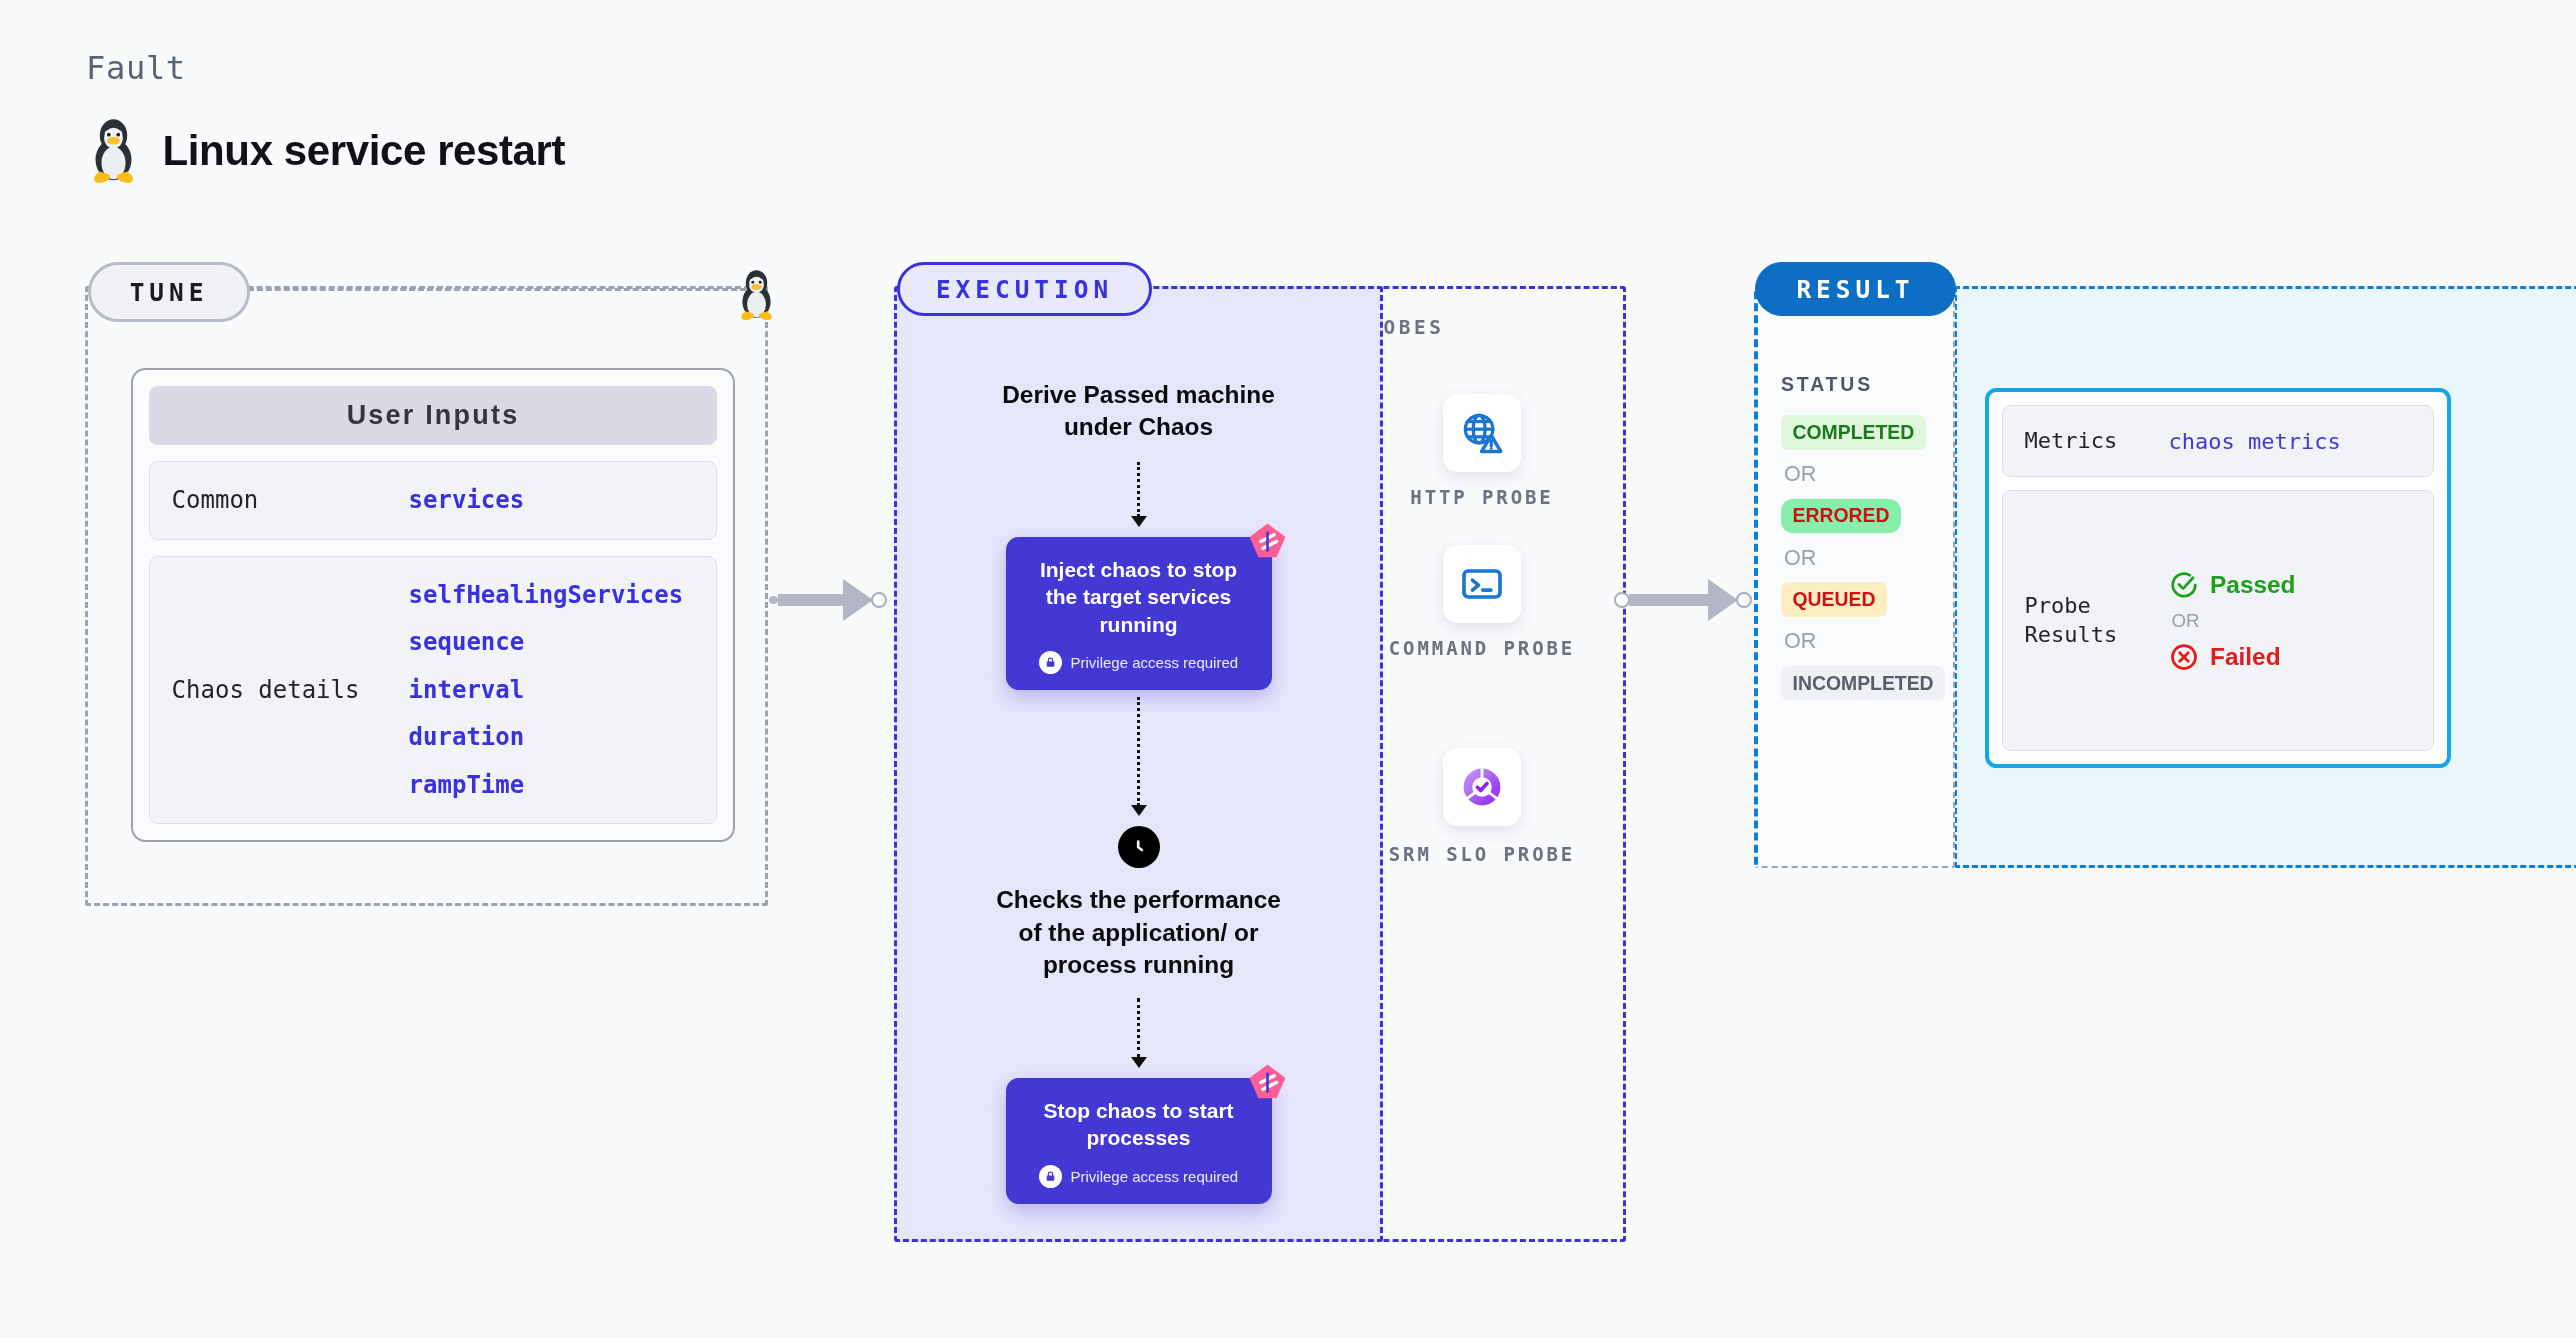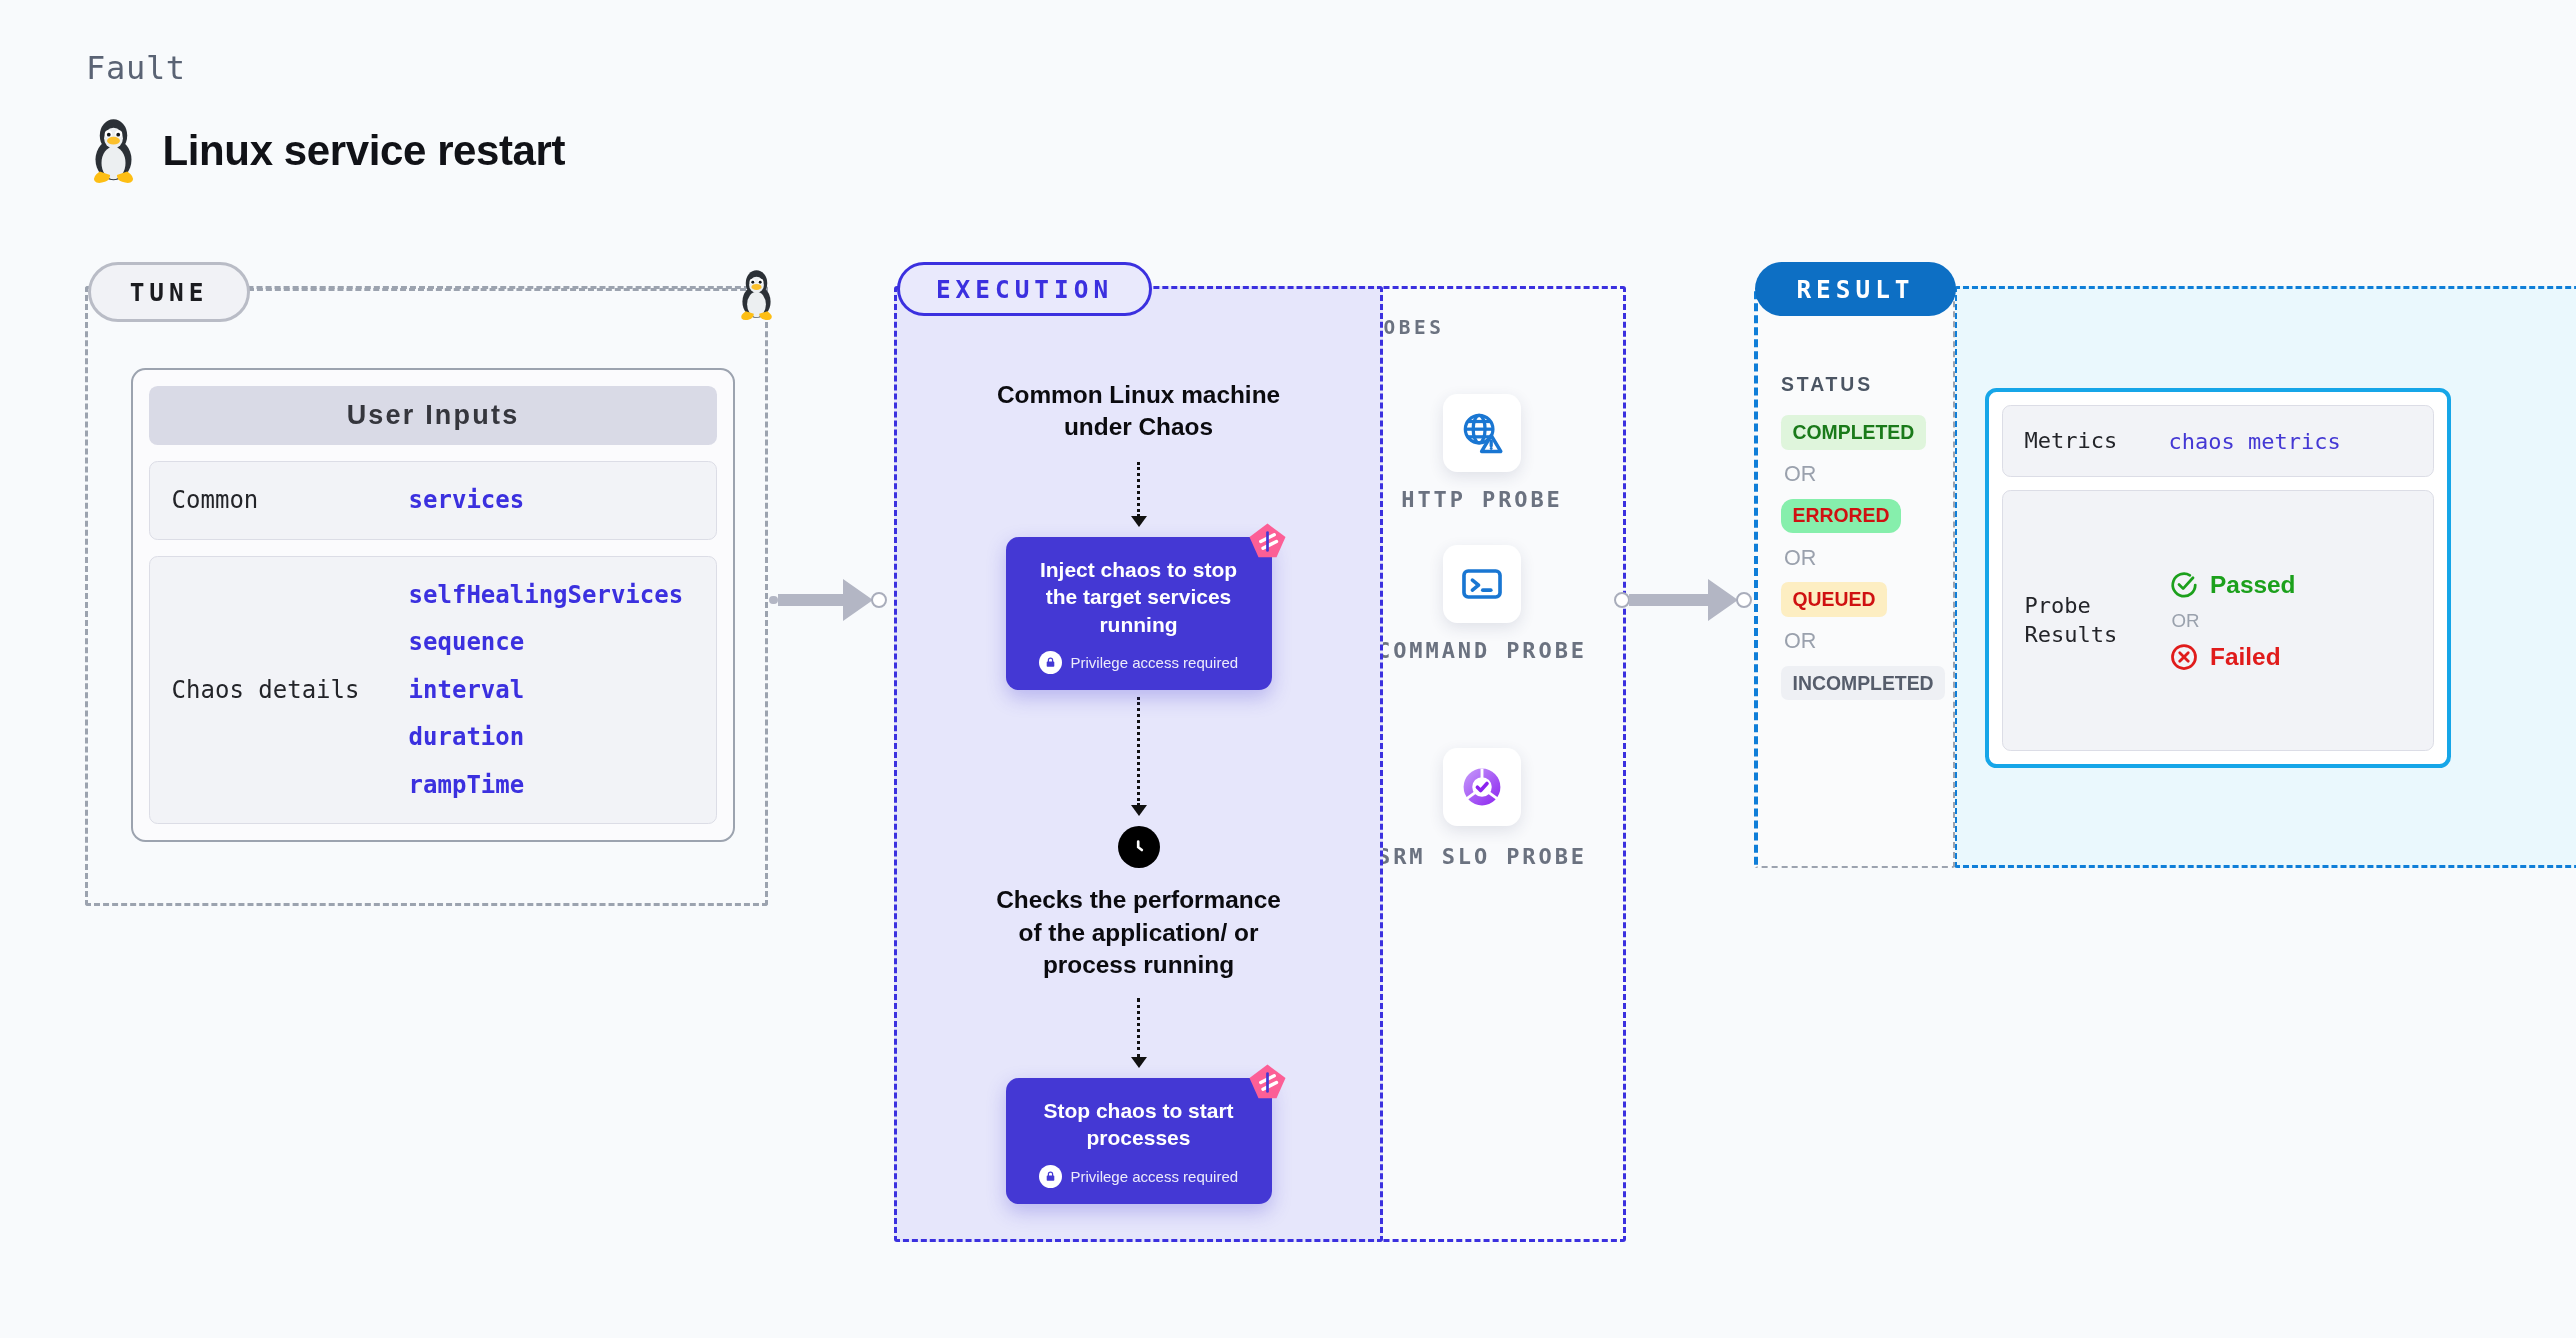--- a/index.html
+++ b/index.html
@@ -98,21 +98,21 @@
     display:flex;align-items:center;justify-content:center;flex:none;}
   .priv-text{font-size:15px;color:#ecebfb;}
   .litmus{position:absolute;right:-18.7px;top:-18.7px;width:45px;height:45px;}
 
   .clock-icon{width:42px;height:42px;border-radius:50%;background:#000;
      display:flex;align-items:center;justify-content:center;}
 
   .probe-item{position:absolute;width:288px;display:flex;flex-direction:column;align-items:center;gap:13px;}
   .probe-tile{width:78px;height:78px;border-radius:14.4px;background:#fff;
     box-shadow:0 5px 14.4px rgba(40,50,90,.12);display:flex;align-items:center;justify-content:center;}
-  .probe-name{font-family:"DejaVu Sans Mono",monospace;font-weight:bold;font-size:22px;
+  .probe-name{font-family:"DejaVu Sans Mono",monospace;font-weight:bold;font-size:19px;
     color:#6b7280;letter-spacing:2.9px;text-align:center;line-height:1.35;}
 
   
   #result-status-box{left:1754px;top:286px;width:201px;height:582px;
     background:#fafbfc;border:2.9px dashed #9ca3af;border-left:4.3px dashed #0f7ed8;}
   #result-output-box{left:1954px;top:286px;width:725px;height:582px;
     background:#eaf8fd;border:3.6px dashed #0f7ed8;}
   #result-label{left:1755px;top:262px;width:201px;height:54px;
     background:#0d6fc4;border:none;color:#fff;font-size:24.4px;}
   #status-title{position:absolute;left:1781px;top:373px;
@@ -265,21 +265,21 @@
         <polyline points="9.6,12.1 11.3,13.8 14.6,10.2" fill="none" stroke="#8b22ef" stroke-width="1.9" stroke-linecap="round" stroke-linejoin="round"></polyline>
       </svg>
     </div>
     <div class="probe-name">SRM SLO PROBE</div>
   </div>
 
   <div class="dashbox" id="exec-box"></div>
   <div class="panel-label" id="exec-label">EXECUTION</div>
 
   <div id="exec-flow">
-    <div class="flow-text" style="width:302px;">Common Linux machine under Chaos</div>
+    <div class="flow-text" style="width:302px;">Derive Passed machine under Chaos</div>
 
     <div class="dotted-arrow" style="margin-top:18.7px;">
       <div class="ln" style="height:55px;"></div>
         <div class="hd"></div>
     </div>
 
     <div class="chaos-card" style="margin-top:10px;">
       <svg class="litmus" viewBox="0 0 40 40">
         <path d="M4 16 L20 4 L36 16 L28 34 L12 34 Z" fill="#fc5f96"></path>
         <path d="M14 20 L26 14 M16 26 L28 20" stroke="#fff" stroke-width="3" stroke-linecap="round"></path>

